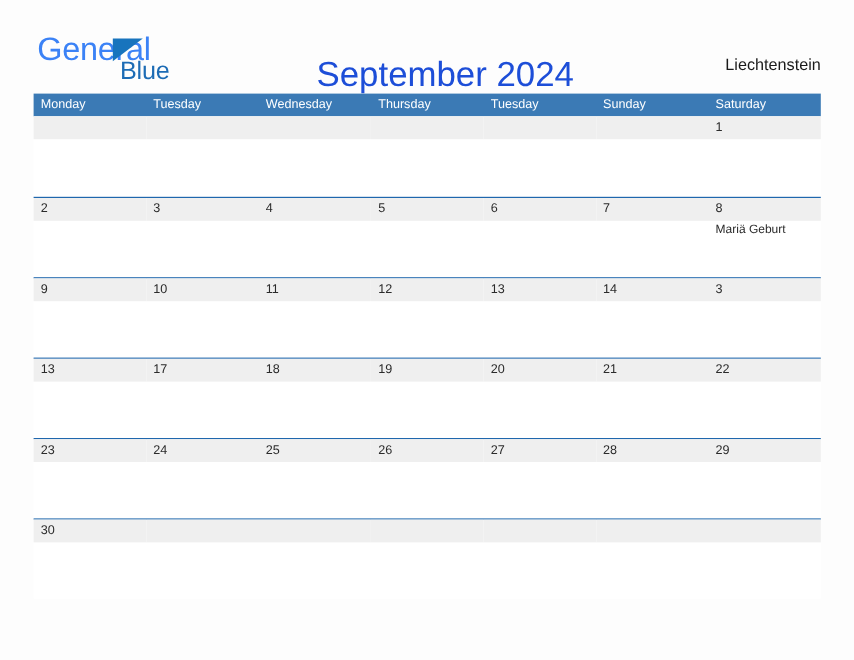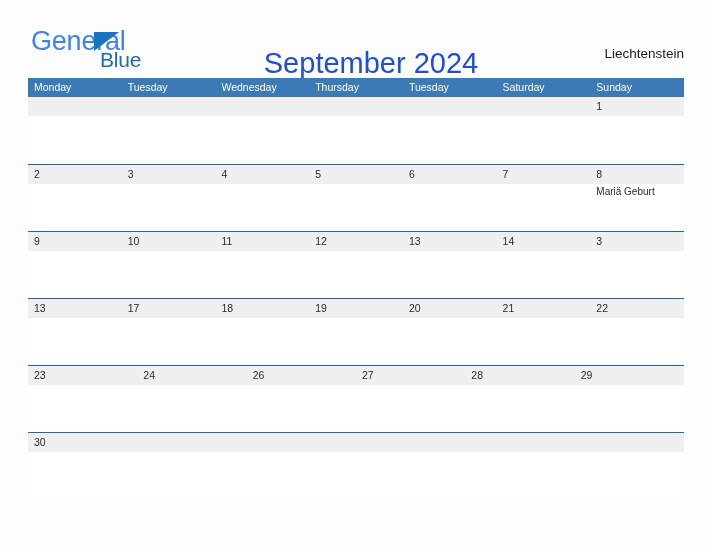--- a/index.html
+++ b/index.html
@@ -194,22 +194,22 @@
     <div class="cal-region">Liechtenstein</div>
   </div>
 
   <div class="calendar">
     <div class="dow-row" id="dow-row">
         <div class="dow-cell">Monday</div>
         <div class="dow-cell">Tuesday</div>
         <div class="dow-cell">Wednesday</div>
         <div class="dow-cell">Thursday</div>
         <div class="dow-cell">Tuesday</div>
+        <div class="dow-cell">Sunday</div>
         <div class="dow-cell">Saturday</div>
-        <div class="dow-cell">Sunday</div>
       </div>
     <div id="weeks-container">
         <div class="week-row first">
           <div class="cells">
             <div class="day-cell empty">
               <div class="day-band"></div>
             </div>
             <div class="day-cell empty">
               <div class="day-band"></div>
             </div>
@@ -335,20 +335,24 @@
             <div class="day-cell">
               <div class="day-band"></div>
               <div class="day-num">23</div>
             </div>
             <div class="day-cell">
               <div class="day-band"></div>
               <div class="day-num">24</div>
             </div>
             <div class="day-cell">
               <div class="day-band"></div>
+              <div class="day-num">25</div>
+            </div>
+            <div class="day-cell">
+              <div class="day-band"></div>
               <div class="day-num">26</div>
             </div>
             <div class="day-cell">
               <div class="day-band"></div>
               <div class="day-num">27</div>
             </div>
             <div class="day-cell">
               <div class="day-band"></div>
               <div class="day-num">28</div>
             </div>

